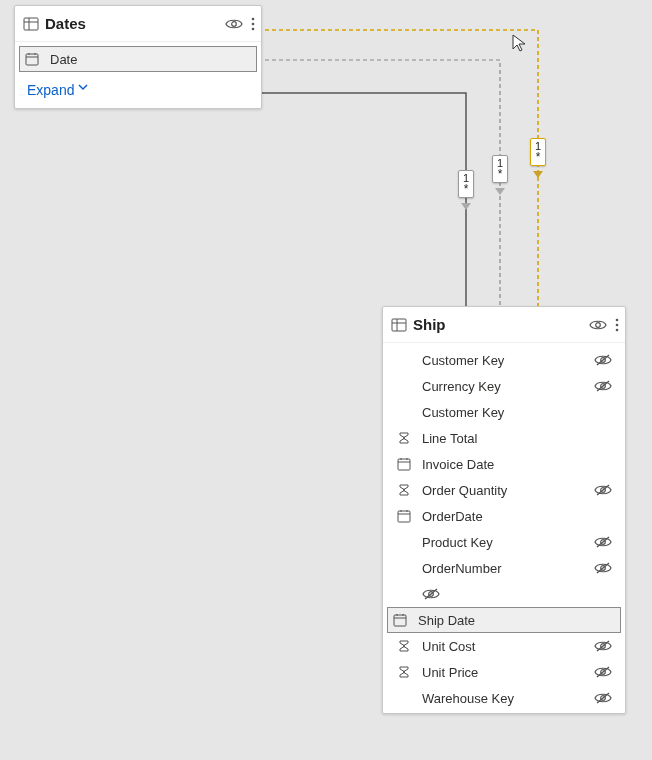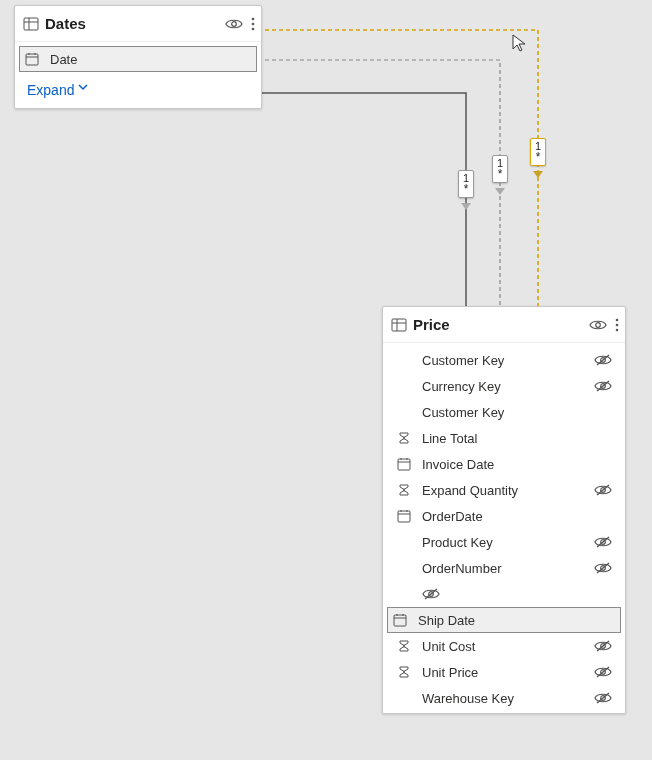--- a/index.html
+++ b/index.html
@@ -171,21 +171,21 @@
 
 <div class="card" style="left:382px; top:306px; width:244px;">
   <div class="card-header">
     <span class="table-ic">
       <svg width="16" height="16" viewBox="0 0 16 16">
             <rect x="1" y="2" width="14" height="12" rx="1" fill="none" stroke="#555"></rect>
             <line x1="1" y1="6" x2="15" y2="6" stroke="#555"></line>
             <line x1="6" y1="2" x2="6" y2="14" stroke="#555"></line>
           </svg>
     </span>
-    <span class="title">Price</span>
+    <span class="title">Ship</span>
     <span class="hdr-actions">
       <span class="eye">
         <svg width="18" height="14" viewBox="0 0 18 14">
               <path d="M1 7 C3 2 15 2 17 7 C15 12 3 12 1 7 Z" fill="none" stroke="#555" stroke-width="1.2"></path>
               <circle cx="9" cy="7" r="2.3" fill="none" stroke="#555" stroke-width="1.2"></circle>
             </svg>
       </span>
       <span class="dots-ic">
         <svg width="4" height="14" viewBox="0 0 4 14">
               <circle cx="2" cy="2" r="1.3" fill="#555"></circle>
@@ -243,21 +243,21 @@
           </span>
           <span class="label">Invoice Date</span>
           <span class="hidden-icon"></span>
         </div>
         <div class="field-row">
           <span class="field-icon">
             <svg width="14" height="14" viewBox="0 0 14 14">
               <path d="M3 2 L11 2 L11 4 L6 7 L11 10 L11 12 L3 12 L3 10 L8 7 L3 4 Z" fill="none" stroke="#555" stroke-width="1"></path>
             </svg>
           </span>
-          <span class="label">Expand Quantity</span>
+          <span class="label">Order Quantity</span>
           <span class="hidden-icon">
             <svg width="18" height="14" viewBox="0 0 18 14">
               <path d="M1 7 C3 2 15 2 17 7 C15 12 3 12 1 7 Z" fill="none" stroke="#555" stroke-width="1.2"></path>
               <circle cx="9" cy="7" r="2.3" fill="none" stroke="#555" stroke-width="1.2"></circle>
               <line x1="3" y1="12" x2="15" y2="2" stroke="#555" stroke-width="1.4"></line>
             </svg>
           </span>
         </div>
         <div class="field-row">
           <span class="field-icon">

